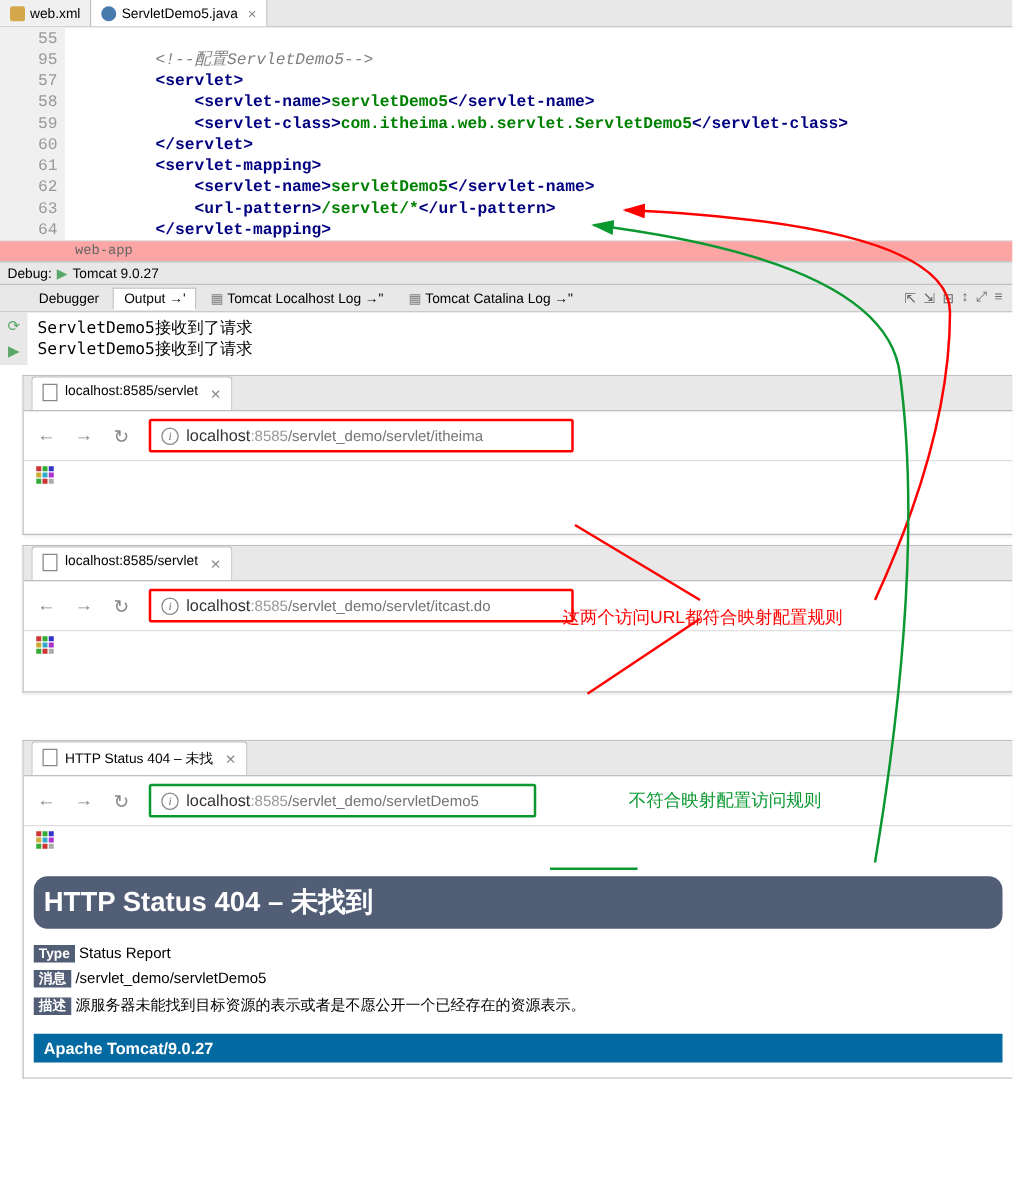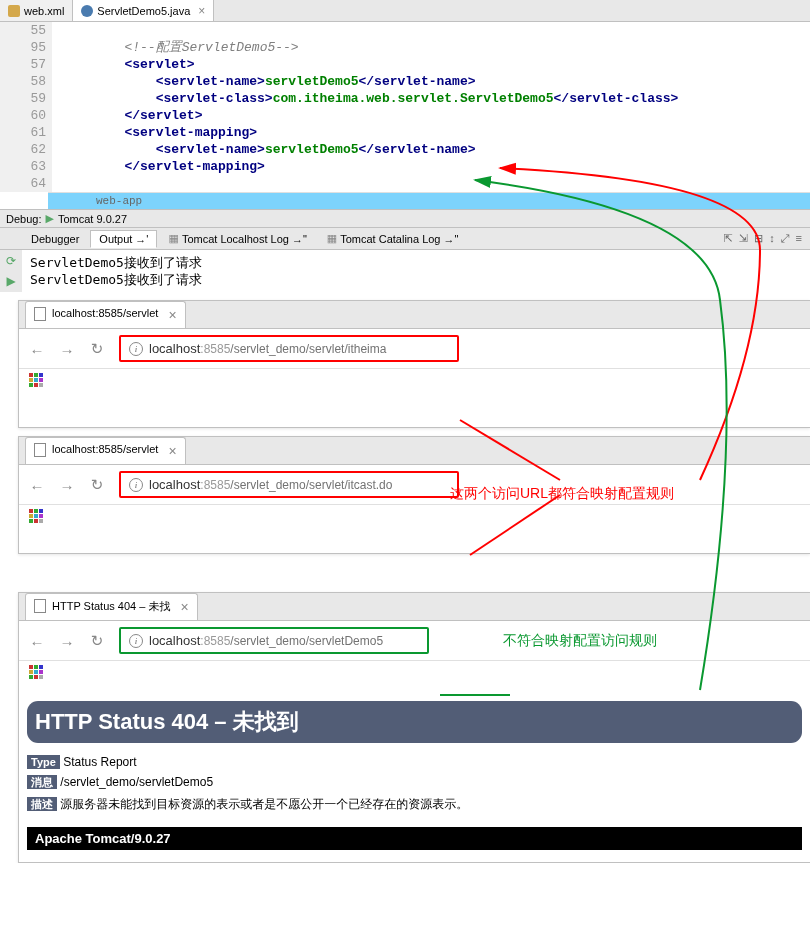--- a/index.html
+++ b/index.html
@@ -13,21 +13,21 @@
 .close-x { color: #888; font-size: 12px; margin-left: 4px; }
 .code-area { display: flex; background: #fff; font-family: 'Courier New', monospace; font-size: 13px; }
 .gutter { background: #f0f0f0; color: #999; text-align: right; padding: 0 6px; user-select: none; width: 52px; }
 .gutter div { height: 17px; line-height: 17px; }
 .code-lines { flex: 1; padding-left: 10px; }
 .code-lines div { height: 17px; line-height: 17px; white-space: pre; }
 .tag { color: #000080; font-weight: bold; }
 .comment { color: #808080; font-style: italic; }
 .text { color: #008000; font-weight: bold; }
 .punct { color: #000080; font-weight: bold; }
-.breadcrumb { font-family: 'Courier New', monospace; font-size: 11px; color: #666; padding: 2px 48px; background: #7dd3fc; border-top: 1px solid #e0e0e0; margin-left: 48px; }
+.breadcrumb { font-family: 'Courier New', monospace; font-size: 11px; color: #666; padding: 2px 60px; background: #fca5a5; border-top: 1px solid #e0e0e0; }
 .debug-bar { background: #e8e8e8; border-top: 1px solid #c0c0c0; border-bottom: 1px solid #c0c0c0; padding: 2px 6px; font-size: 11px; display: flex; align-items: center; gap: 4px; }
 .run-icon { color: #59a869; }
 .tool-tabs { display: flex; align-items: center; background: #e8e8e8; border-bottom: 1px solid #c0c0c0; height: 22px; padding-left: 22px; gap: 2px; font-size: 11px; }
 .tool-tab { padding: 2px 8px; border: 1px solid transparent; cursor: pointer; display: flex; align-items: center; gap: 3px; }
 .tool-tab.active { background: #fff; border-color: #c0c0c0; border-bottom-color: #fff; }
 .tool-icons { margin-left: auto; display: flex; gap: 6px; color: #666; padding-right: 8px; }
 .console { display: flex; background: #fff; }
 .console-gutter { width: 22px; background: #e8e8e8; display: flex; flex-direction: column; align-items: center; padding-top: 4px; gap: 6px; color: #59a869; }
 .console-out { font-family: 'SimSun', monospace; font-size: 13px; padding: 4px 8px; }
 .console-out div { line-height: 17px; }
@@ -46,21 +46,21 @@
 .url-path { color: #737373; }
 .apps-icon { margin: 4px 10px 10px 10px; width: 14px; height: 14px; display: grid; grid-template-columns: repeat(3,1fr); grid-template-rows: repeat(3,1fr); gap: 1px; }
 .apps-icon span:nth-child(1){background:#c33}.apps-icon span:nth-child(2){background:#3a3}.apps-icon span:nth-child(3){background:#33c}.apps-icon span:nth-child(4){background:#ca3}.apps-icon span:nth-child(5){background:#3ac}.apps-icon span:nth-child(6){background:#a3c}.apps-icon span:nth-child(7){background:#3a3}.apps-icon span:nth-child(8){background:#c33}.apps-icon span:nth-child(9){background:#aaa}
 .annotation { position: absolute; font-size: 14px; font-family: 'Microsoft YaHei', sans-serif; }
 .ann-red { color: #ff0000; }
 .ann-green { color: #0a9830; }
 .error-body { padding: 12px 8px; font-family: Arial, sans-serif; }
 .error-title { background: #525D76; color: #fff; font-size: 22px; font-weight: bold; padding: 6px 8px; margin-bottom: 12px; border-radius: 11px; }
 .error-line { margin: 6px 0; font-size: 12px; }
 .error-label { background: #525D76; color: #fff; padding: 1px 4px; font-weight: bold; font-size: 11px; }
-.tomcat-footer { background: #000000; color: #fff; font-size: 13px; font-weight: bold; padding: 4px 8px; margin-top: 14px; }
+.tomcat-footer { background: #0369a1; color: #fff; font-size: 13px; font-weight: bold; padding: 4px 8px; margin-top: 14px; }
 svg.arrow { position: absolute; pointer-events: none; overflow: visible; }
 </style>
 </head>
 <body>
 
 <div class="editor-tabs">
   <div class="editor-tab">
     <span class="tab-icon xml-icon"></span>
     <span>web.xml</span>
   </div>
@@ -86,20 +86,21 @@
   </div>
   <div class="code-lines">
     <div> </div>
     <div>        <span class="comment">&lt;!--配置ServletDemo5--&gt;</span></div>
     <div>        <span class="punct">&lt;</span><span class="tag">servlet</span><span class="punct">&gt;</span></div>
     <div>            <span class="punct">&lt;</span><span class="tag">servlet-name</span><span class="punct">&gt;</span><span class="text">servletDemo5</span><span class="punct">&lt;/</span><span class="tag">servlet-name</span><span class="punct">&gt;</span></div>
     <div>            <span class="punct">&lt;</span><span class="tag">servlet-class</span><span class="punct">&gt;</span><span class="text">com.itheima.web.servlet.ServletDemo5</span><span class="punct">&lt;/</span><span class="tag">servlet-class</span><span class="punct">&gt;</span></div>
     <div>        <span class="punct">&lt;/</span><span class="tag">servlet</span><span class="punct">&gt;</span></div>
     <div>        <span class="punct">&lt;</span><span class="tag">servlet-mapping</span><span class="punct">&gt;</span></div>
     <div>            <span class="punct">&lt;</span><span class="tag">servlet-name</span><span class="punct">&gt;</span><span class="text">servletDemo5</span><span class="punct">&lt;/</span><span class="tag">servlet-name</span><span class="punct">&gt;</span></div>
+    <div>            <span class="punct">&lt;</span><span class="tag">url-pattern</span><span class="punct">&gt;</span><span class="text">/servlet/*</span><span class="punct">&lt;/</span><span class="tag">url-pattern</span><span class="punct">&gt;</span></div>
     <div>        <span class="punct">&lt;/</span><span class="tag">servlet-mapping</span><span class="punct">&gt;</span></div>
   </div>
 </div>
 <div class="breadcrumb">web-app</div>
 
 <div class="debug-bar">
   <span>Debug:</span>
   <span class="run-icon">▶</span>
   <span>Tomcat 9.0.27</span>
 </div>

